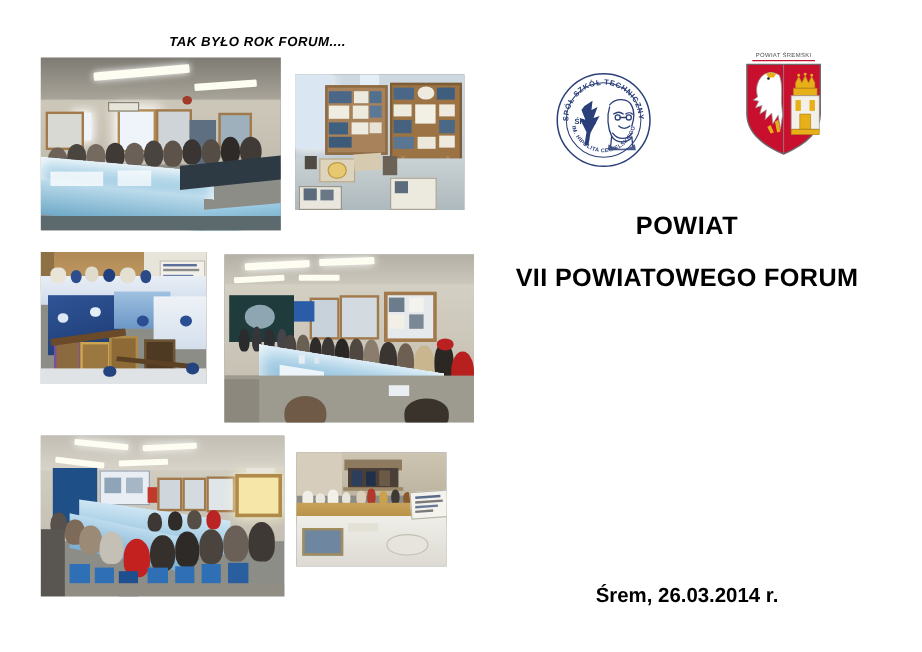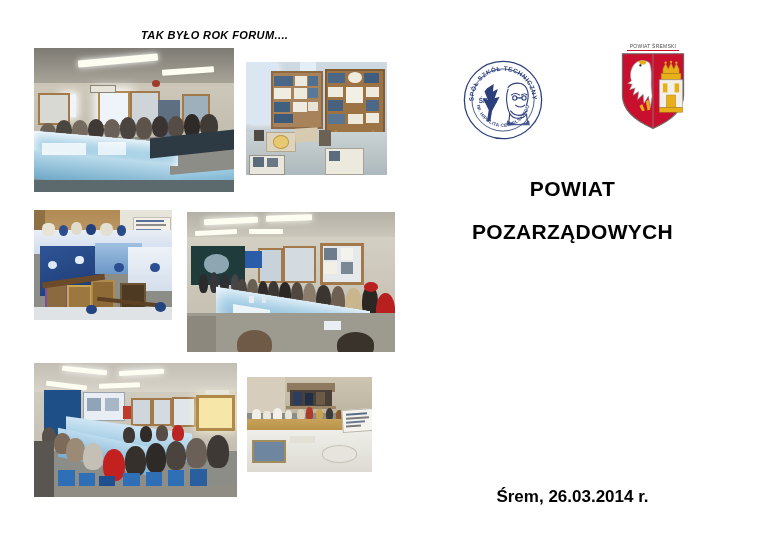--- a/index.html
+++ b/index.html
@@ -441,18 +441,18 @@
         <rect x="112" y="92" width="10" height="20" fill="#e8b018"></rect>
         <rect x="138" y="92" width="10" height="20" fill="#e8b018"></rect>
         <path d="M120,118 L140,118 L140,146 L120,146 Z" fill="#e8b018" stroke="#a8801a" stroke-width="1.2"></path>
         <rect x="104" y="146" width="52" height="10" fill="#e8b018" stroke="#a8801a" stroke-width="1.2"></rect>
       </g>
     </svg>
   </div>
 
   <div id="titleblock">
     <div class="l1">POWIAT</div>
-    <div class="lx">POZARZĄDOWYCH</div>
+    <div class="lx">VII POWIATOWEGO FORUM</div>
   </div>
 
   <div id="datetext">Śrem, 26.03.2014 r.</div>
 
 </div>
 
 </body></html>

